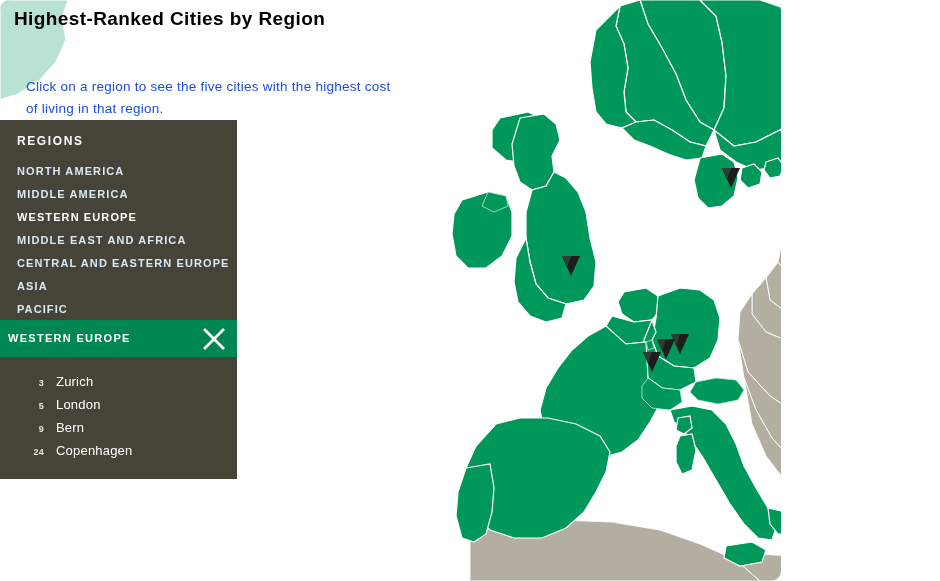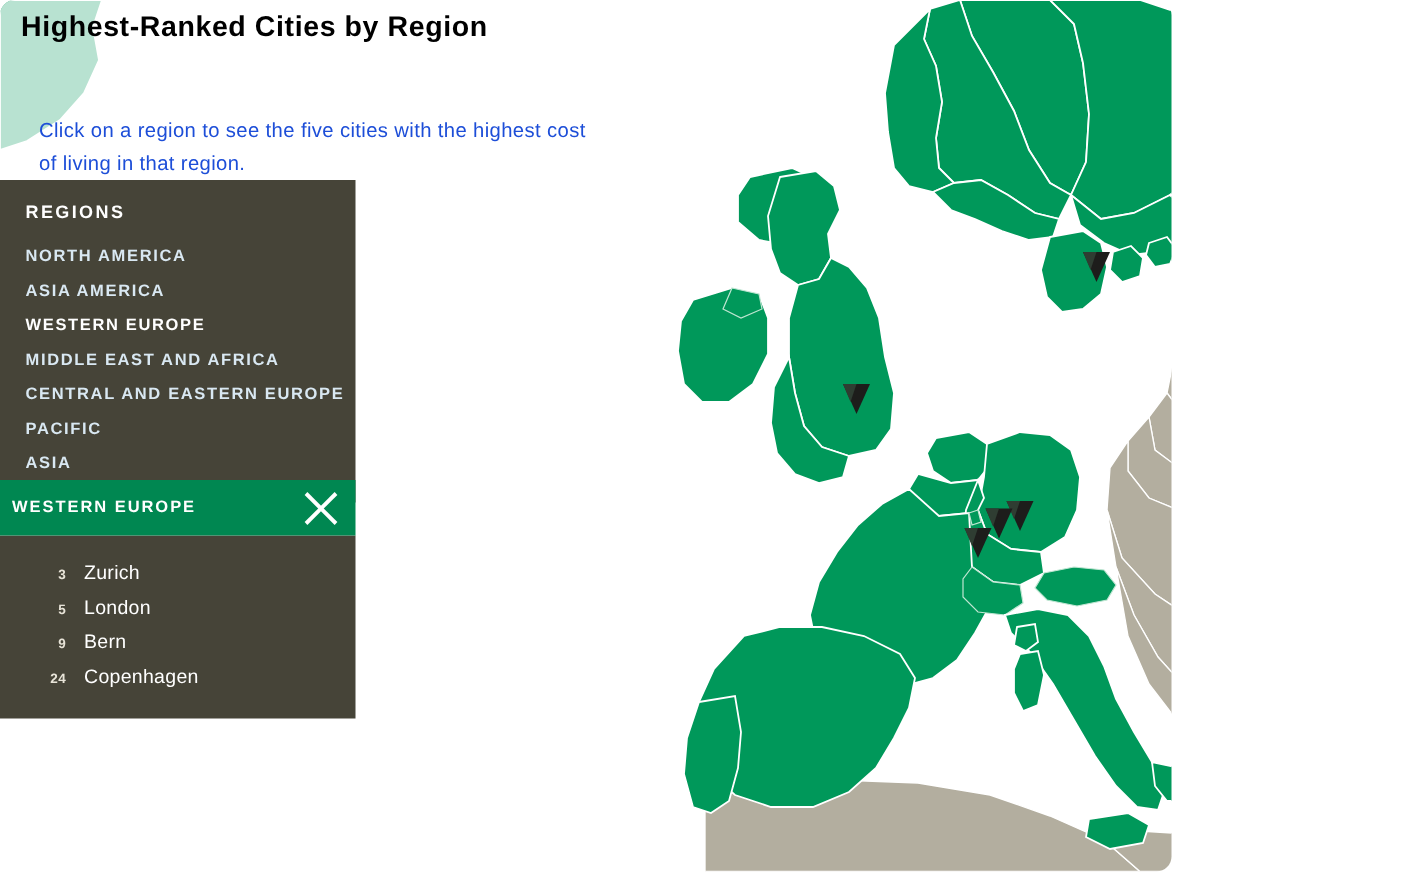--- a/index.html
+++ b/index.html
@@ -278,26 +278,26 @@
 
   <div id="header">
     <h1 id="page-title">Highest-Ranked Cities by Region</h1>
     <p id="page-subtitle">Click on a region to see the five cities with the highest cost of living in that region.</p>
   </div>
 
   <div id="regions-panel">
     <h2 id="regions-heading">REGIONS</h2>
     <ul class="region-list">
       <li class="region-item">NORTH AMERICA</li>
-      <li class="region-item">ASIA AMERICA</li>
+      <li class="region-item">MIDDLE AMERICA</li>
       <li class="region-item is-selected">WESTERN EUROPE</li>
       <li class="region-item">MIDDLE EAST AND AFRICA</li>
       <li class="region-item">CENTRAL AND EASTERN EUROPE</li>
+      <li class="region-item">ASIA</li>
       <li class="region-item">PACIFIC</li>
-      <li class="region-item">ASIA</li>
     </ul>
   </div>
 
   <div id="detail-panel">
     <div id="detail-header">
       <span id="detail-region-name">WESTERN EUROPE</span>
       <button id="detail-close" aria-label="close">
         <svg width="30" height="30" viewBox="0 0 30 30">
           <line x1="5" y1="5" x2="25" y2="25" stroke="#ffffff" stroke-width="2.6"></line>
           <line x1="25" y1="5" x2="5" y2="25" stroke="#ffffff" stroke-width="2.6"></line>

